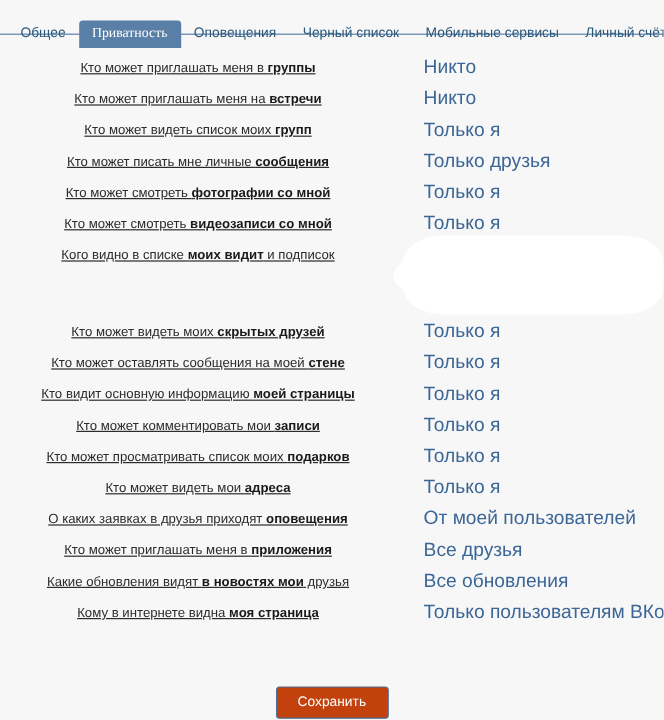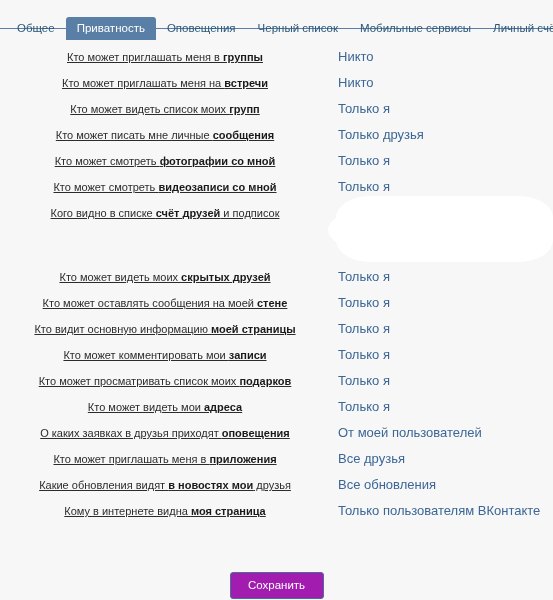--- a/index.html
+++ b/index.html
@@ -37,20 +37,21 @@
     color: #2b587a;
     vertical-align: top;
     border-radius: 3px 3px 0 0;
     box-sizing: border-box;
     cursor: pointer;
   }
   .tab.active {
     background: #5a7fa6;
     color: #ffffff;
     font-weight: normal;
+    font-family: Liberation Serif, serif;
   }
 
   
   #settings {
     position: relative;
     padding-top: 15px;
   }
   .row {
     position: relative;
     height: 26px;
@@ -66,22 +67,22 @@
     vertical-align: top;
     overflow: hidden;
     text-decoration: underline;
   }
   .row-label b {
     font-weight: bold;
     color: #1a1a1a;
   }
   .row-value {
     display: inline-block;
-    margin-left: 8px;
-    font-size: 13px;
+    margin-left: 23px;
+    font-size: 16px;
     color: #3b6695;
     vertical-align: top;
     cursor: pointer;
   }
 
   .group-gap { height: 38px; }
 
   
   #redaction {
     position: absolute;
@@ -125,21 +126,21 @@
     position: absolute;
     left: 0;
     top: 572px;
     width: 553px;
     text-align: center;
   }
   #save-button {
     display: inline-block;
     min-width: 94px;
     padding: 6px 16px 7px 16px;
-    background: #a21caf;
+    background: #c2410c;
     border: 1px solid #4a6f96;
     border-radius: 3px;
     color: #ffffff;
     font-size: 11.5px;
     font-family: "Liberation Sans", "DejaVu Sans", sans-serif;
     cursor: pointer;
     box-sizing: border-box;
   }
 </style>
 </head>
@@ -147,21 +148,21 @@
 
 <div id="tabbar"><div class="tab">Общее</div><div class="tab active">Приватность</div><div class="tab">Оповещения</div><div class="tab">Черный список</div><div class="tab">Мобильные сервисы</div><div class="tab">Личный счёт</div></div>
 
 <div id="settings">
     <div class="row"><span class="row-label"><span>Кто может приглашать меня в </span><b>группы</b><span></span></span><span class="row-value">Никто</span></div>
     <div class="row"><span class="row-label"><span>Кто может приглашать меня на </span><b>встречи</b><span></span></span><span class="row-value">Никто</span></div>
     <div class="row"><span class="row-label"><span>Кто может видеть список моих </span><b>групп</b><span></span></span><span class="row-value">Только я</span></div>
     <div class="row"><span class="row-label"><span>Кто может писать мне личные </span><b>сообщения</b><span></span></span><span class="row-value">Только друзья</span></div>
     <div class="row"><span class="row-label"><span>Кто может смотреть </span><b>фотографии со мной</b><span></span></span><span class="row-value">Только я</span></div>
     <div class="row"><span class="row-label"><span>Кто может смотреть </span><b>видеозаписи со мной</b><span></span></span><span class="row-value">Только я</span></div>
-    <div class="row"><span class="row-label"><span>Кого видно в списке </span><b>счёт друзей</b><span> и подписок</span></span><span class="row-value"></span></div>
+    <div class="row"><span class="row-label"><span>Кого видно в списке </span><b>моих видит</b><span> и подписок</span></span><span class="row-value"></span></div>
     <div class="group-gap"></div>
     <div class="row"><span class="row-label"><span>Кто может видеть моих </span><b>скрытых друзей</b><span></span></span><span class="row-value">Только я</span></div>
     <div class="row"><span class="row-label"><span>Кто может оставлять сообщения на моей </span><b>стене</b><span></span></span><span class="row-value">Только я</span></div>
     <div class="row"><span class="row-label"><span>Кто видит основную информацию </span><b>моей страницы</b><span></span></span><span class="row-value">Только я</span></div>
     <div class="row"><span class="row-label"><span>Кто может комментировать мои </span><b>записи</b><span></span></span><span class="row-value">Только я</span></div>
     <div class="row"><span class="row-label"><span>Кто может просматривать список моих </span><b>подарков</b><span></span></span><span class="row-value">Только я</span></div>
     <div class="row"><span class="row-label"><span>Кто может видеть мои </span><b>адреса</b><span></span></span><span class="row-value">Только я</span></div>
     <div class="row"><span class="row-label"><span>О каких заявках в друзья приходят </span><b>оповещения</b><span></span></span><span class="row-value">От моей пользователей</span></div>
     <div class="row"><span class="row-label"><span>Кто может приглашать меня в </span><b>приложения</b><span></span></span><span class="row-value">Все друзья</span></div>
     <div class="row"><span class="row-label"><span>Какие обновления видят </span><b>в новостях мои</b><span> друзья</span></span><span class="row-value">Все обновления</span></div>

